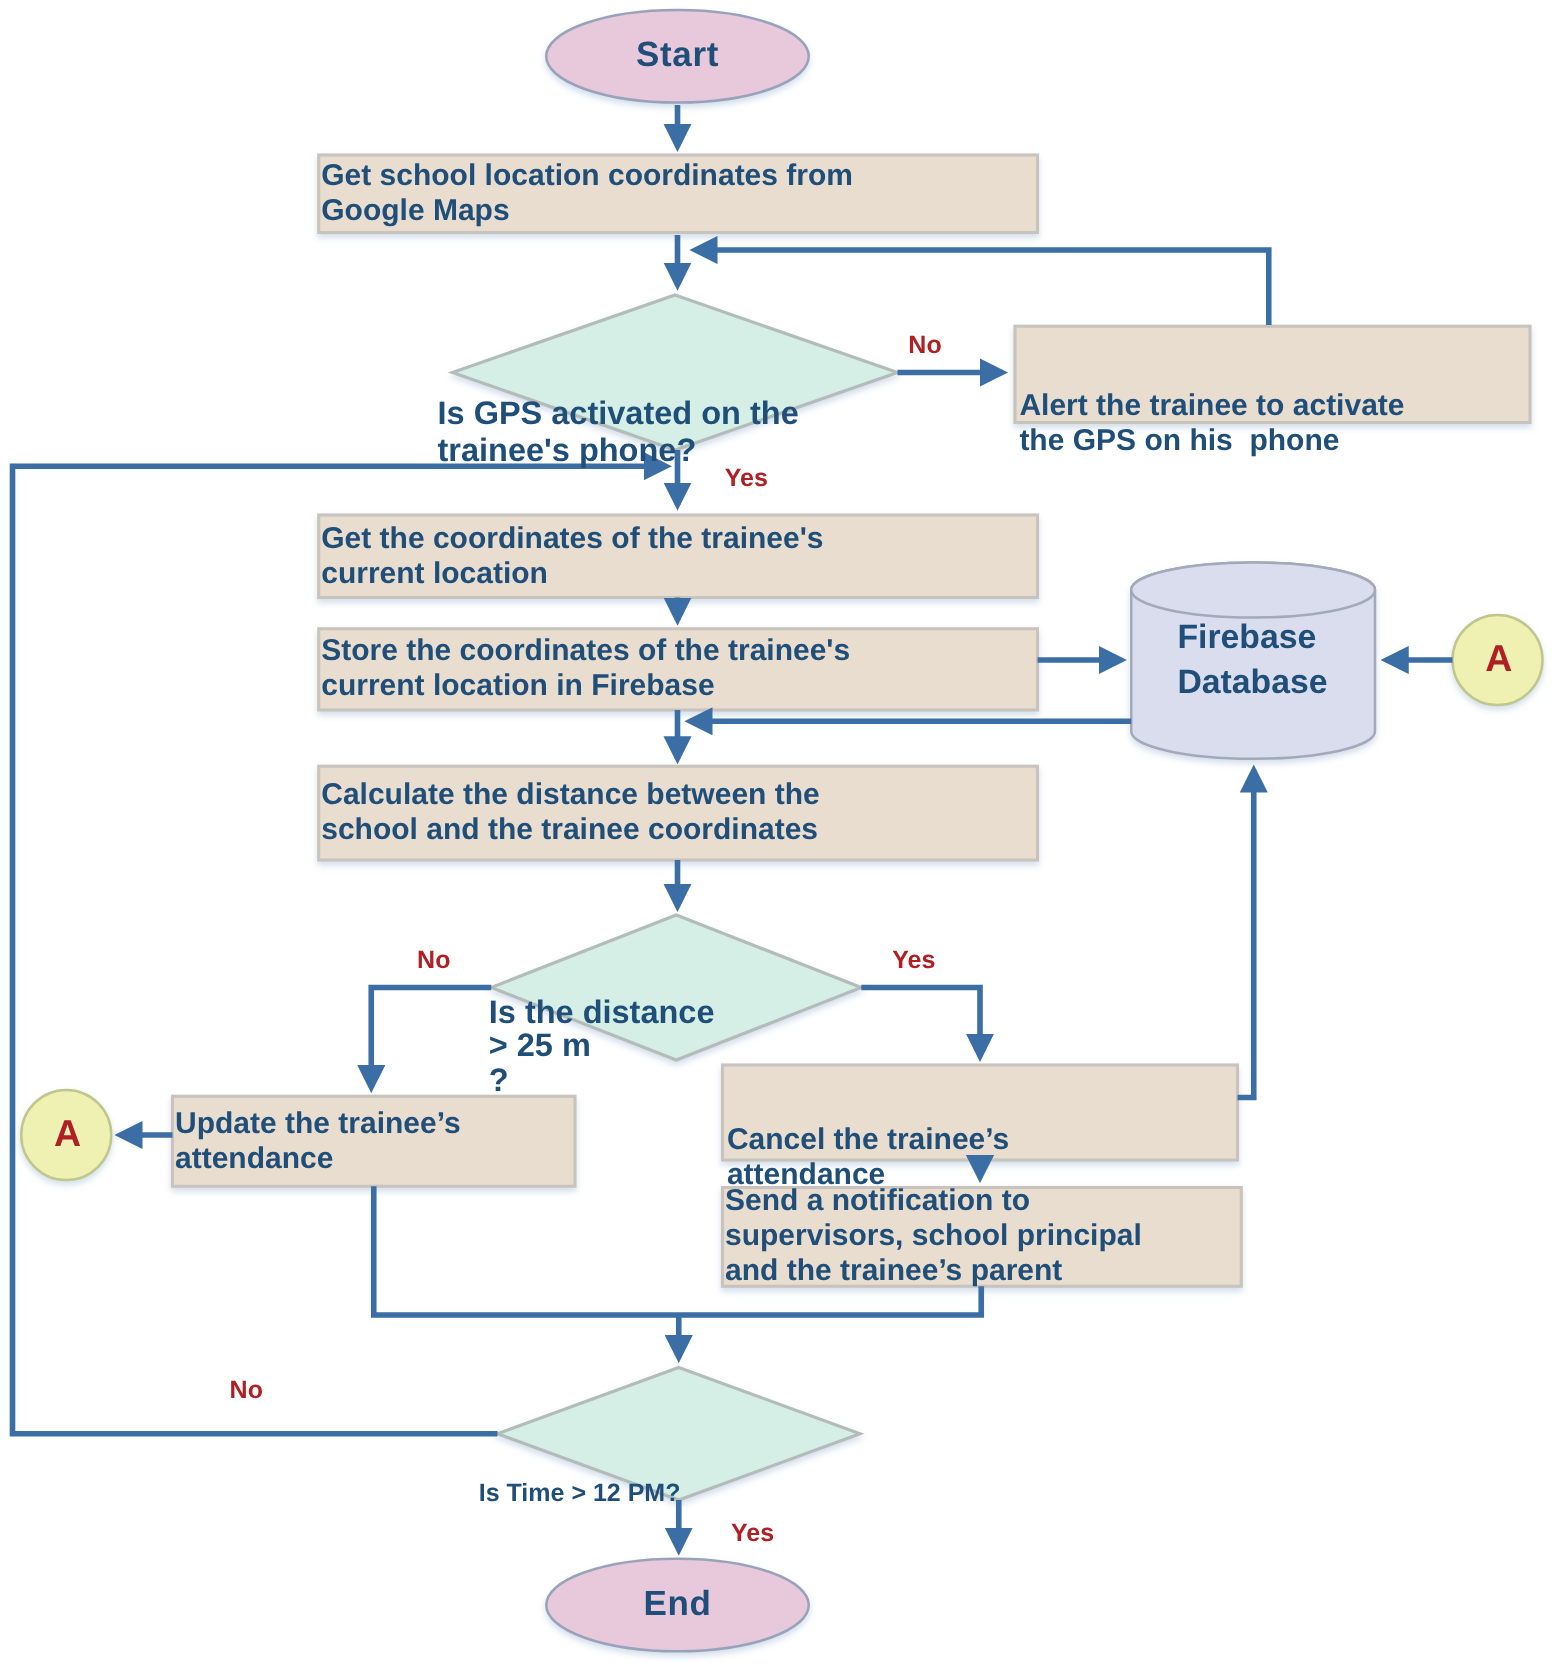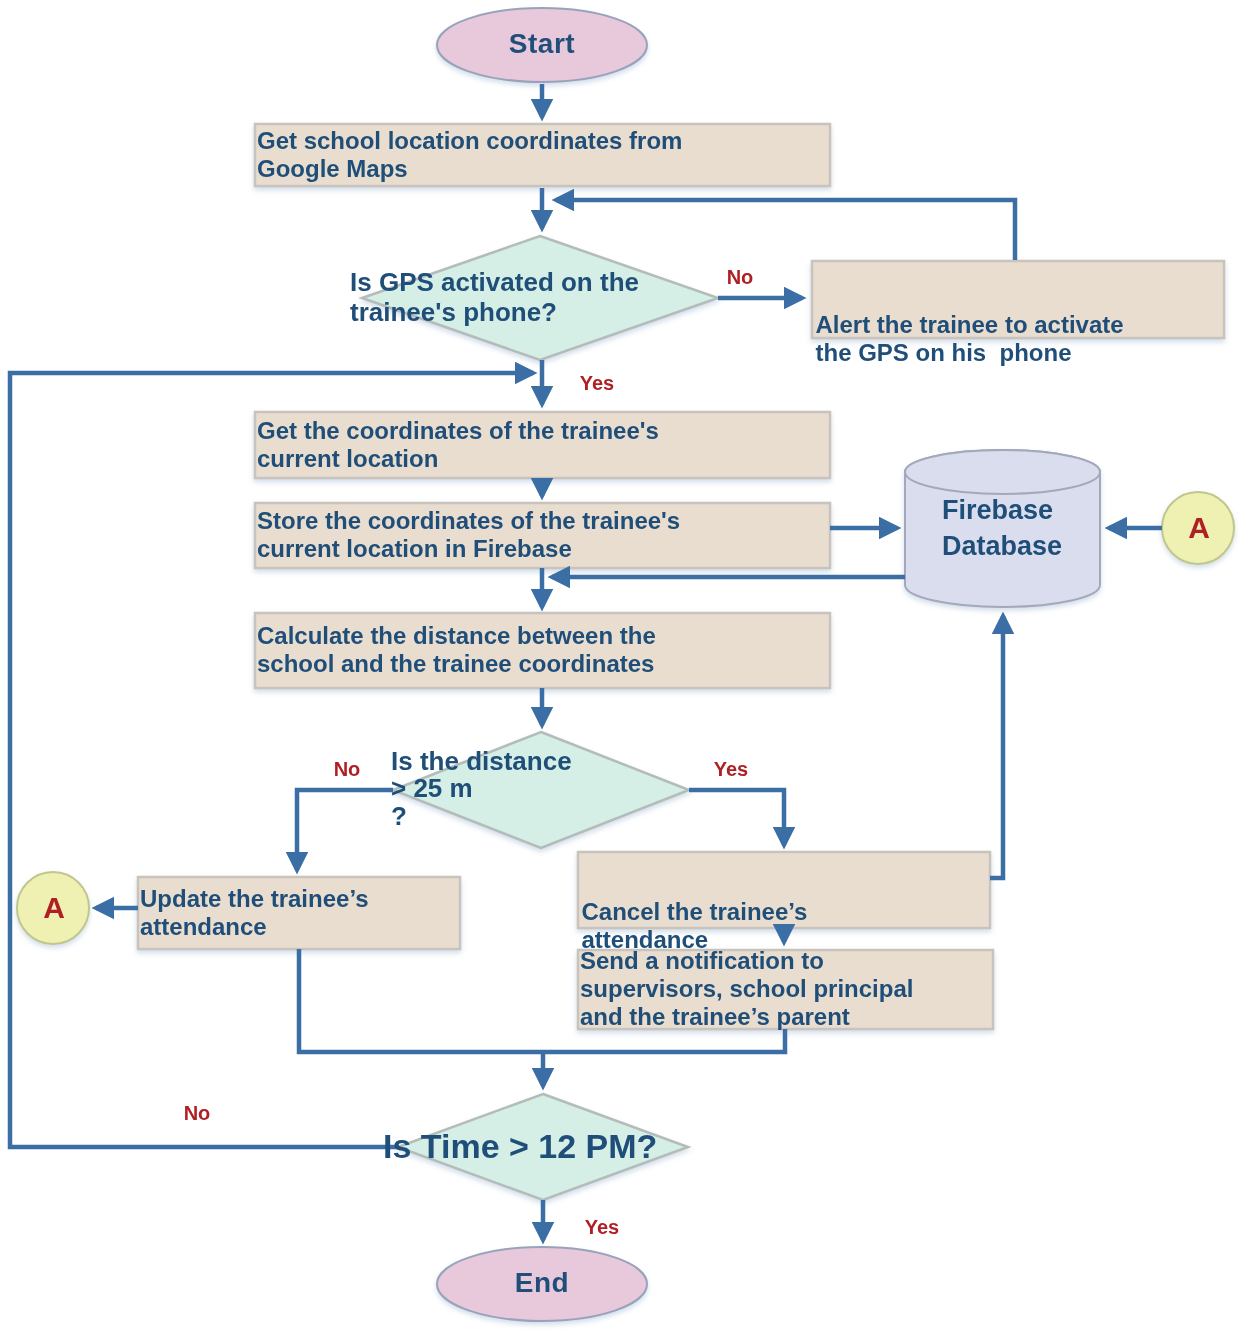--- a/index.html
+++ b/index.html
@@ -14,22 +14,22 @@
   .decision-shape{stroke:#b3bcb9;stroke-width:2.5;}
   .term-shape{stroke:#98a3bb;stroke-width:2;}
   .db-shape{stroke:#a3a9bb;stroke-width:2;}
   .conn-shape{stroke:#c0c78c;stroke-width:2;}
   .lbl{
     position:absolute;transform:translate(-50%,-50%);
     text-align:left;white-space:pre-wrap;line-height:1.16;
     color:#1f4e79;font-weight:bold;font-size:24px;
   }
   .lbl.term{font-size:28px;letter-spacing:.5px;}
-  .lbl.decision{font-size:26px;}
-  .lbl.big{font-size:34px;}
+  .lbl.decision{font-size:26px;margin-top:48px;}
+  .lbl.big{font-size:20px;}
   .lbl.db{font-size:27px;line-height:1.35;}
   .lbl.conn{font-size:30px;color:#b01f24;}
   .edge-lbl{
     position:absolute;transform:translate(-50%,-50%);
     color:#b01f24;font-weight:bold;font-size:20px;
     font-family:"Liberation Sans", sans-serif;white-space:nowrap;
   }
 </style>
 </head>
 <body>

